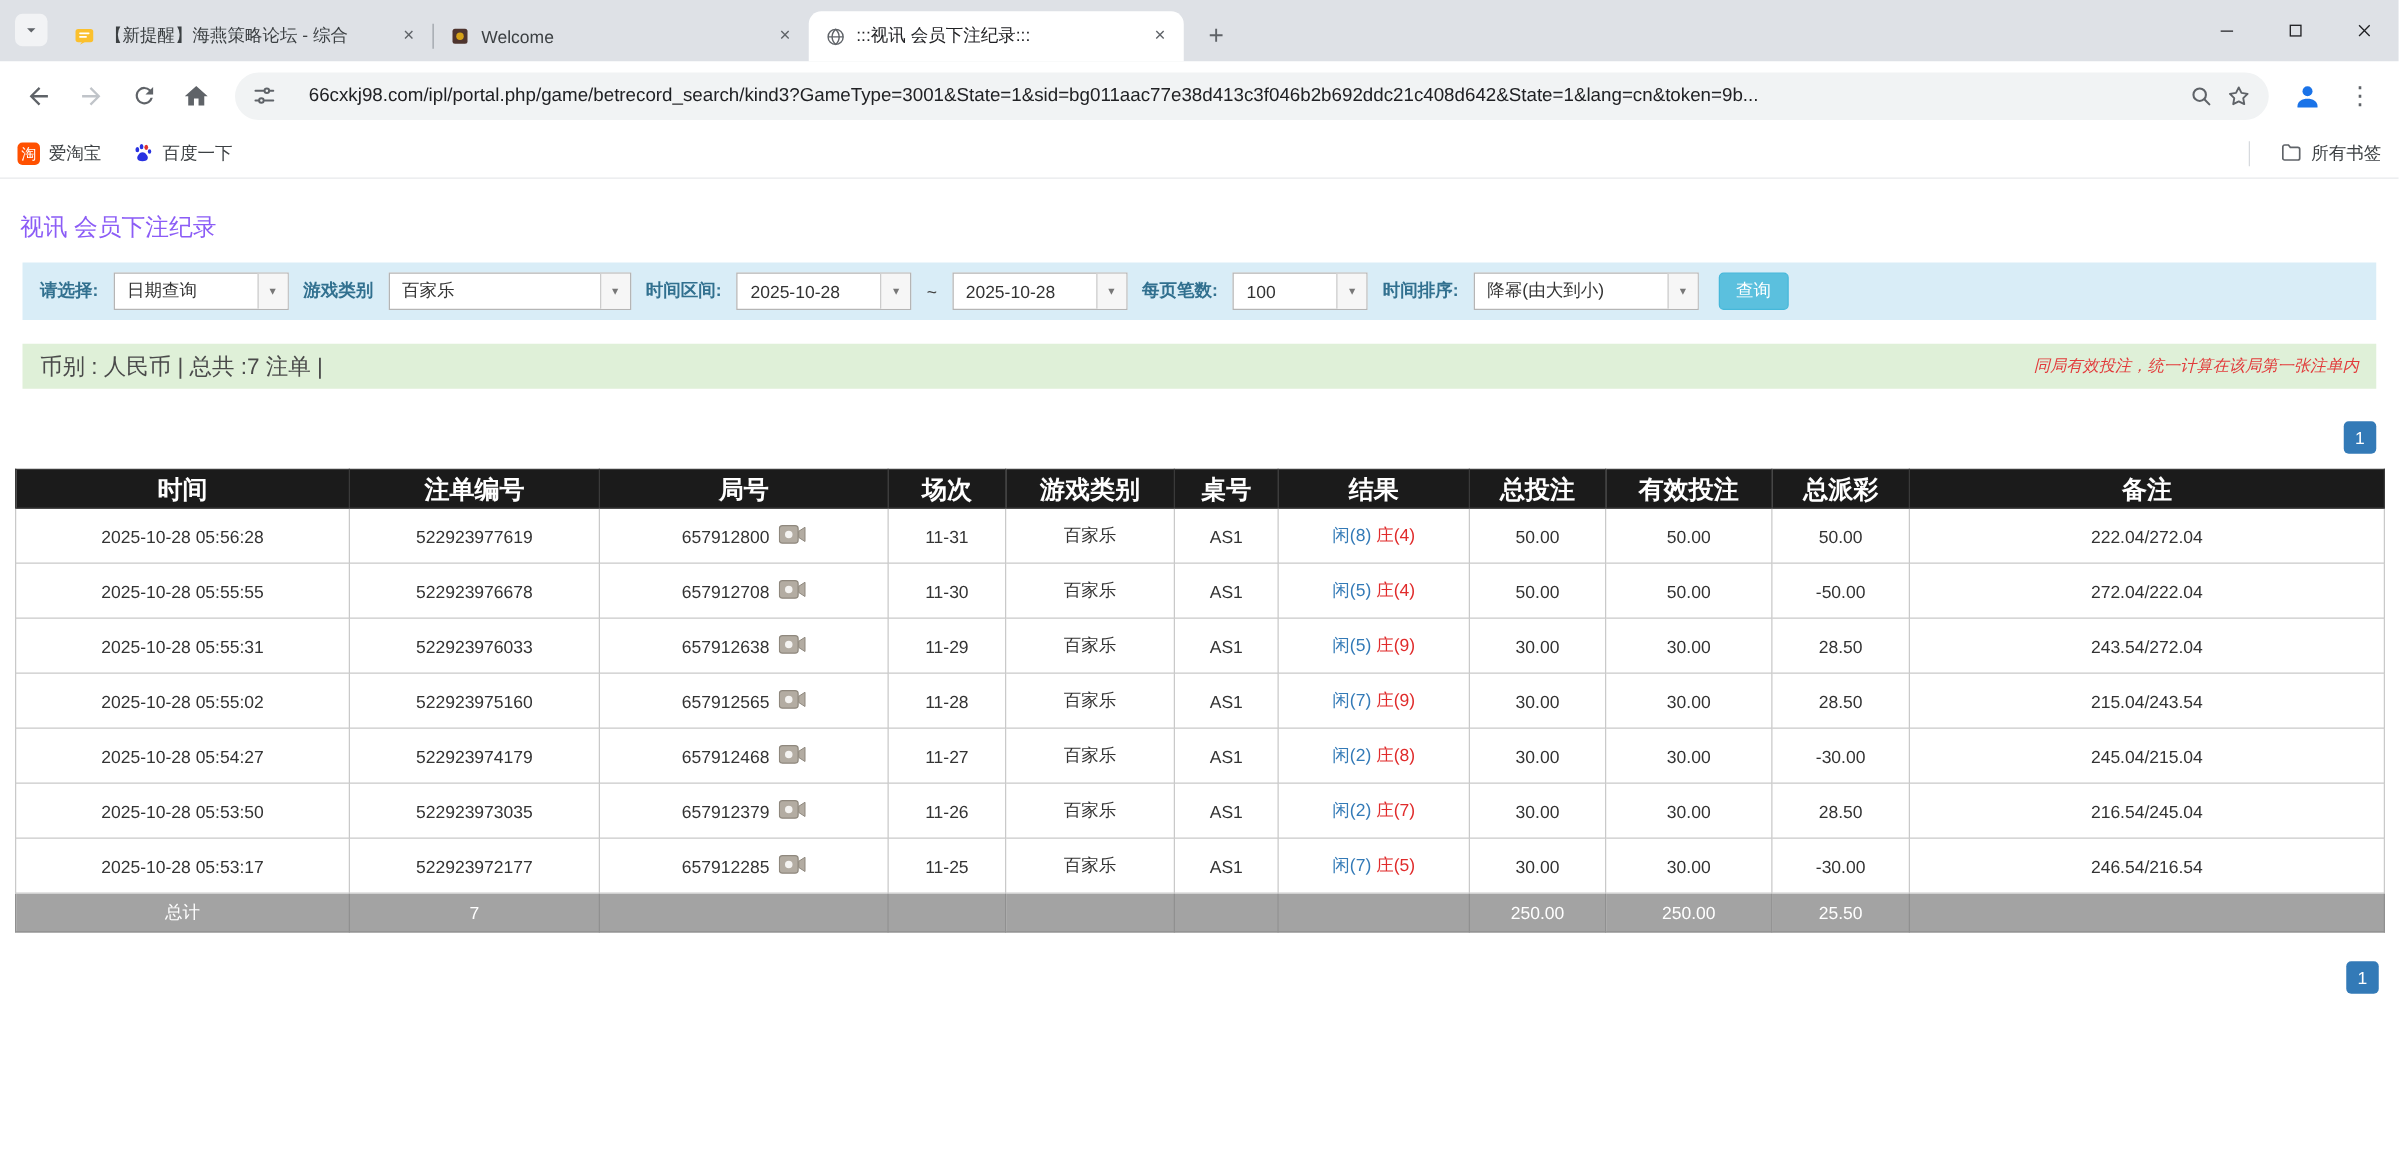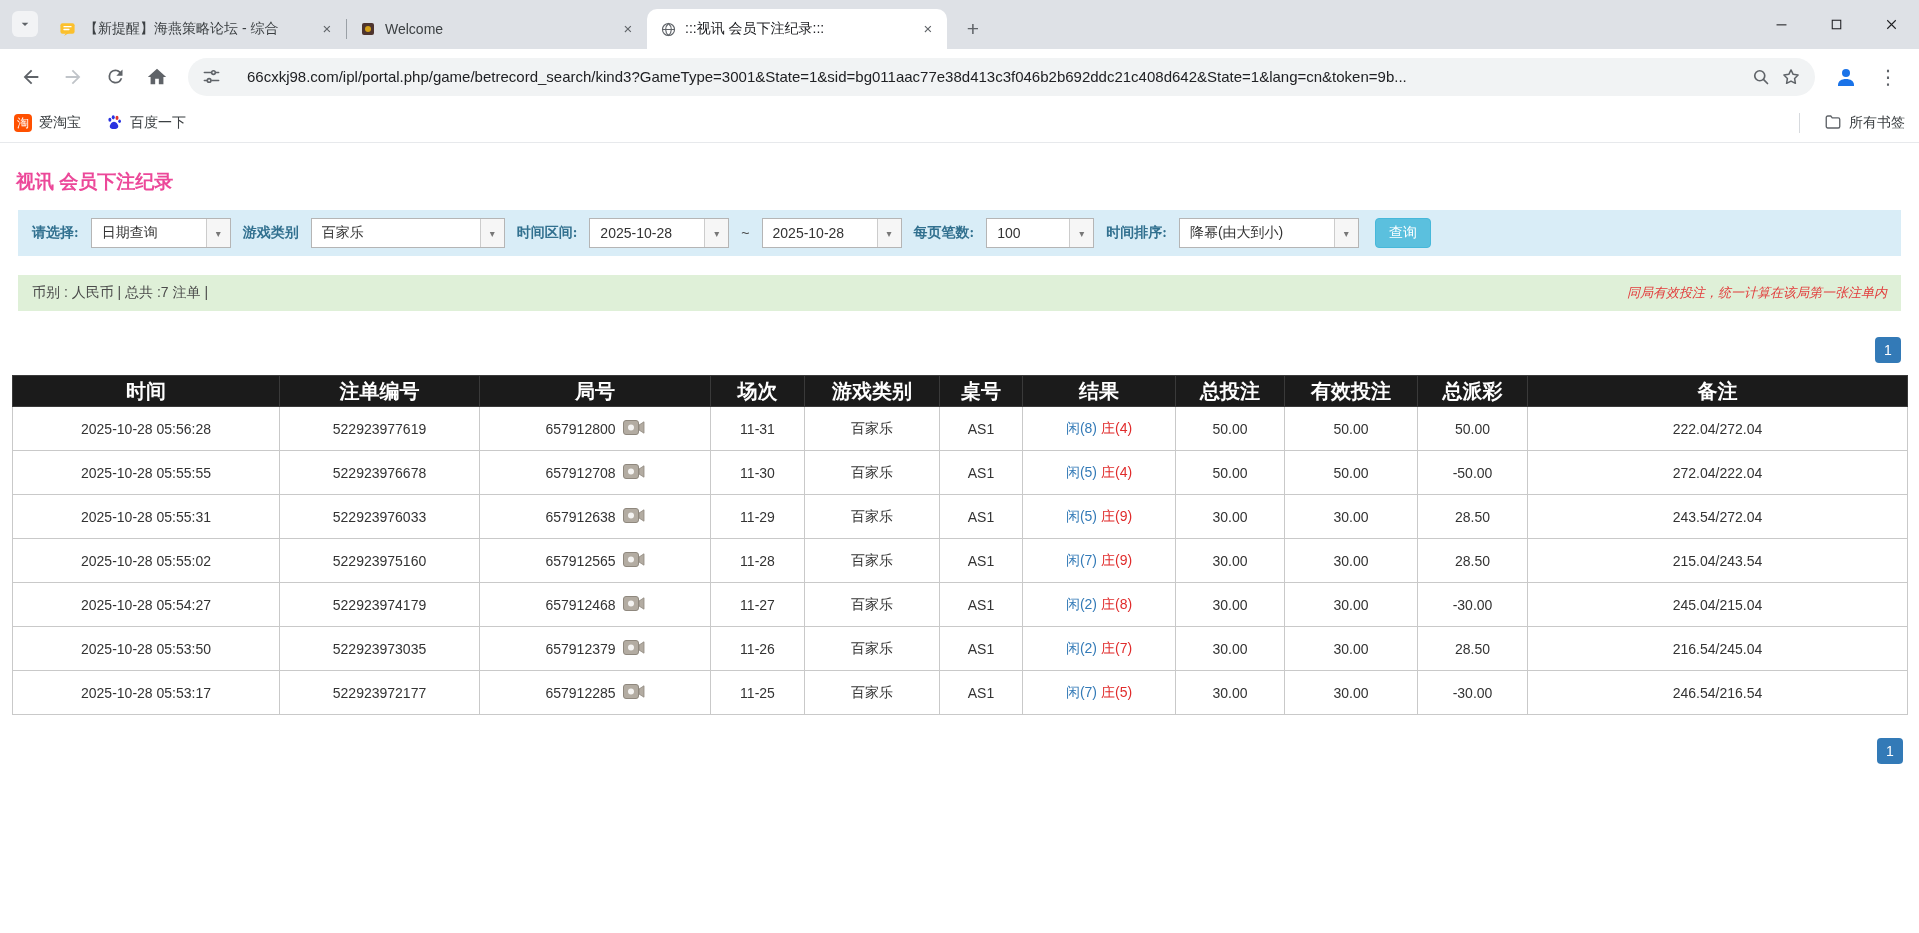--- a/index.html
+++ b/index.html
@@ -30,30 +30,30 @@
   .url-text { flex:1; font-size:15px; color:#202124; white-space:nowrap; overflow:hidden;margin-left:16px; }
   .omni-icon { display:flex; align-items:center; justify-content:center; color:#5f6368; }
   
   .bookmarks { height:39px; background:#fff; display:flex; align-items:center; padding:0 14px; gap:24px; border-bottom:1px solid #e7e9ec; }
   .bm { display:flex; align-items:center; gap:7px; font-size:14px; color:#3c4043; }
   .bm-ico-taobao { width:18px; height:18px; background:#ff5000; color:#fff; border-radius:4px; font-size:12px; display:flex; align-items:center; justify-content:center; }
   .bm-spacer { flex:1; }
   .bm-sep { width:1px; height:20px; background:#d7dade; }
   
   .page { background:#fff; }
-  .page-title { margin:26px 0 0 16px; font-size:19px; font-weight:700; color:#ec4899; }
+  .page-title { margin:26px 0 0 16px; font-size:19px; font-weight:400; color:#8b5cf6; }
   .filter-bar { margin:15px 18px 0; background:#d9edf7; height:46px; display:flex; align-items:center; gap:12px; padding:0 14px; }
-  .f-label { font-size:14px; font-weight:bold; color:#31708f; white-space:nowrap;font-family:Liberation Serif, serif; }
+  .f-label { font-size:14px; font-weight:bold; color:#31708f; white-space:nowrap; }
   .f-tilde { font-size:14px; color:#444; }
   .combo { display:flex; align-items:stretch; height:30px; background:#fff; border:1px solid #b5b5b5; }
   .combo-text { flex:1; display:flex; align-items:center; padding:12px 10px; font-size:14px; color:#333; white-space:nowrap; }
   .combo-arrow { width:24px; border-left:1px solid #ccc; background:#f6f6f6; display:flex; align-items:center; justify-content:center; font-size:10px; color:#777; }
   .search-btn { height:30px; padding:0 13px; background:#5bc0de; border:1px solid #46b8da; border-radius:4px; color:#fff; font-size:14px; margin-left:4px; }
   .info-bar { margin:19px 18px 0; background:#dff0d8; height:36px; display:flex; align-items:center; justify-content:space-between; padding:0 14px; }
-  .info-left { font-size:14px; color:#4a4a4a; }
+  .info-left { font-size:18px; color:#4a4a4a; }
   .info-right { font-size:13px; color:#e23b3b;font-style:italic; }
   .pag-row { display:flex; justify-content:flex-end; margin:26px 18px 12px; }
   .pag-row.bottom { margin:23px 16px 0; }
   .page-btn { min-width:26px; height:26px; background:#337ab7; color:#fff; border-radius:4px; font-size:14px; display:flex; align-items:center; justify-content:center; }
   
   .bet-table { width:1895px; margin:0 12px; border-collapse:collapse; table-layout:fixed; }
   .bet-table th { background:#1b1b1b; color:#fff; height:31px; font-size:20px; font-weight:bold; border:1px solid #3a3a3a; }
   .bet-table td { border:1px solid #c9c9c9; text-align:center; font-size:14px; color:#333; }
   .data-row td { height:44px; background:#fff; }
   .round-wrap { display:inline-flex; align-items:center; gap:7px; vertical-align:middle; }
@@ -415,19 +415,32 @@
             </span></td>
         <td>11-25</td>
         <td>百家乐</td>
         <td>AS1</td>
         <td><span class="res-p">闲(7)</span><span class="res-b">庄(5)</span></td>
         <td class="link">30.00</td>
         <td>30.00</td>
         <td class="neg">-30.00</td>
         <td>246.54/216.54</td>
       </tr>
+      <tr class="summary">
+        <td>总计</td>
+        <td>7</td>
+        <td></td>
+          <td></td>
+          <td></td>
+        <td></td>
+          <td></td>
+        <td>250.00</td>
+        <td>250.00</td>
+        <td>25.50</td>
+        <td></td>
+      </tr>
     </tbody>
   </table>
 
   <div class="pag-row bottom">
     <span class="page-btn">1</span>
   </div>
 </div>
 
 </body></html>

